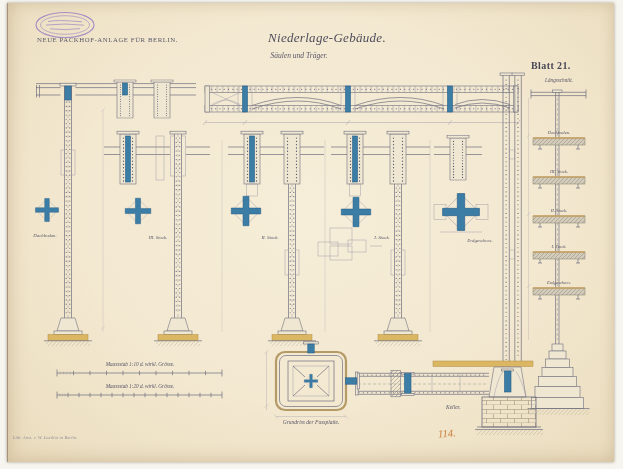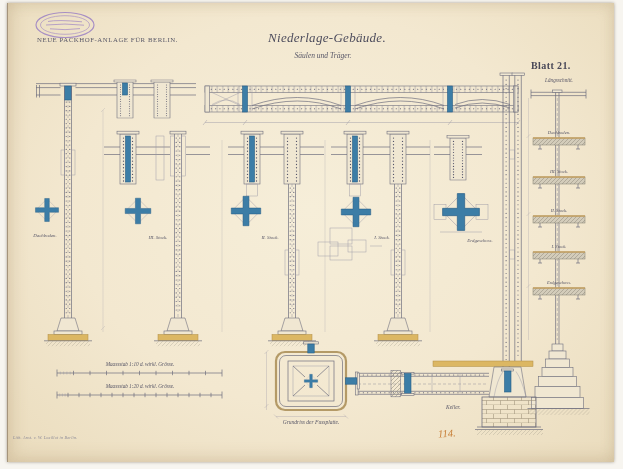--- a/index.html
+++ b/index.html
@@ -298,21 +298,21 @@
         <line x1="57" y1="395" x2="222" y2="395" class="ink" stroke-width=".65"></line>
         <path d="M57,391.5 V398.5 M222,391.5 V398.5" class="ink"></path>
         <path d="M68,392.8 V397.2 M79,392.8 V397.2 M90,392.8 V397.2 M101,392.8 V397.2 M112,392.8 V397.2 M123,392.8 V397.2 M134,392.8 V397.2 M145,392.8 V397.2 M156,392.8 V397.2 M167,392.8 V397.2 M178,392.8 V397.2 M189,392.8 V397.2 M200,392.8 V397.2 M211,392.8 V397.2" class="ink" stroke-width=".5"></path>
         <path d="M59.7,393.5 V396.5 M62.4,393.5 V396.5 M65.1,393.5 V396.5" class="faint"></path>
       </g>
     </g>
   </svg>
 
   <div class="lbl project" style="left:37px;top:36px;">NEUE PACKHOF-ANLAGE FÜR BERLIN.</div>
   <div class="lbl maintitle script ctr" style="left:252px;top:31px;width:150px;">Niederlage-Gebäude.</div>
-  <div class="lbl subtitle script ctr" style="left:263px;top:52px;width:120px;">Säulen und Träger.</div>
+  <div class="lbl subtitle script ctr" style="left:239px;top:52px;width:120px;">Säulen und Träger.</div>
   <div class="lbl sheet" style="left:531px;top:30px;margin-top:30px;">Blatt 21.</div>
 
   <div class="lbl s52 script ctr" style="left:534px;top:78px;width:50px;">Längsschnitt.</div>
 
   <div class="lbl s46 script ctr" style="left:533px;top:130px;width:52px;">Dachboden.</div>
   <div class="lbl s46 script ctr" style="left:533px;top:169px;width:52px;">III. Stock.</div>
   <div class="lbl s46 script ctr" style="left:533px;top:208px;width:52px;">II. Stock.</div>
   <div class="lbl s46 script ctr" style="left:533px;top:244px;width:52px;">I. Stock.</div>
   <div class="lbl s46 script ctr" style="left:533px;top:280px;width:52px;">Erdgeschoss.</div>
 

